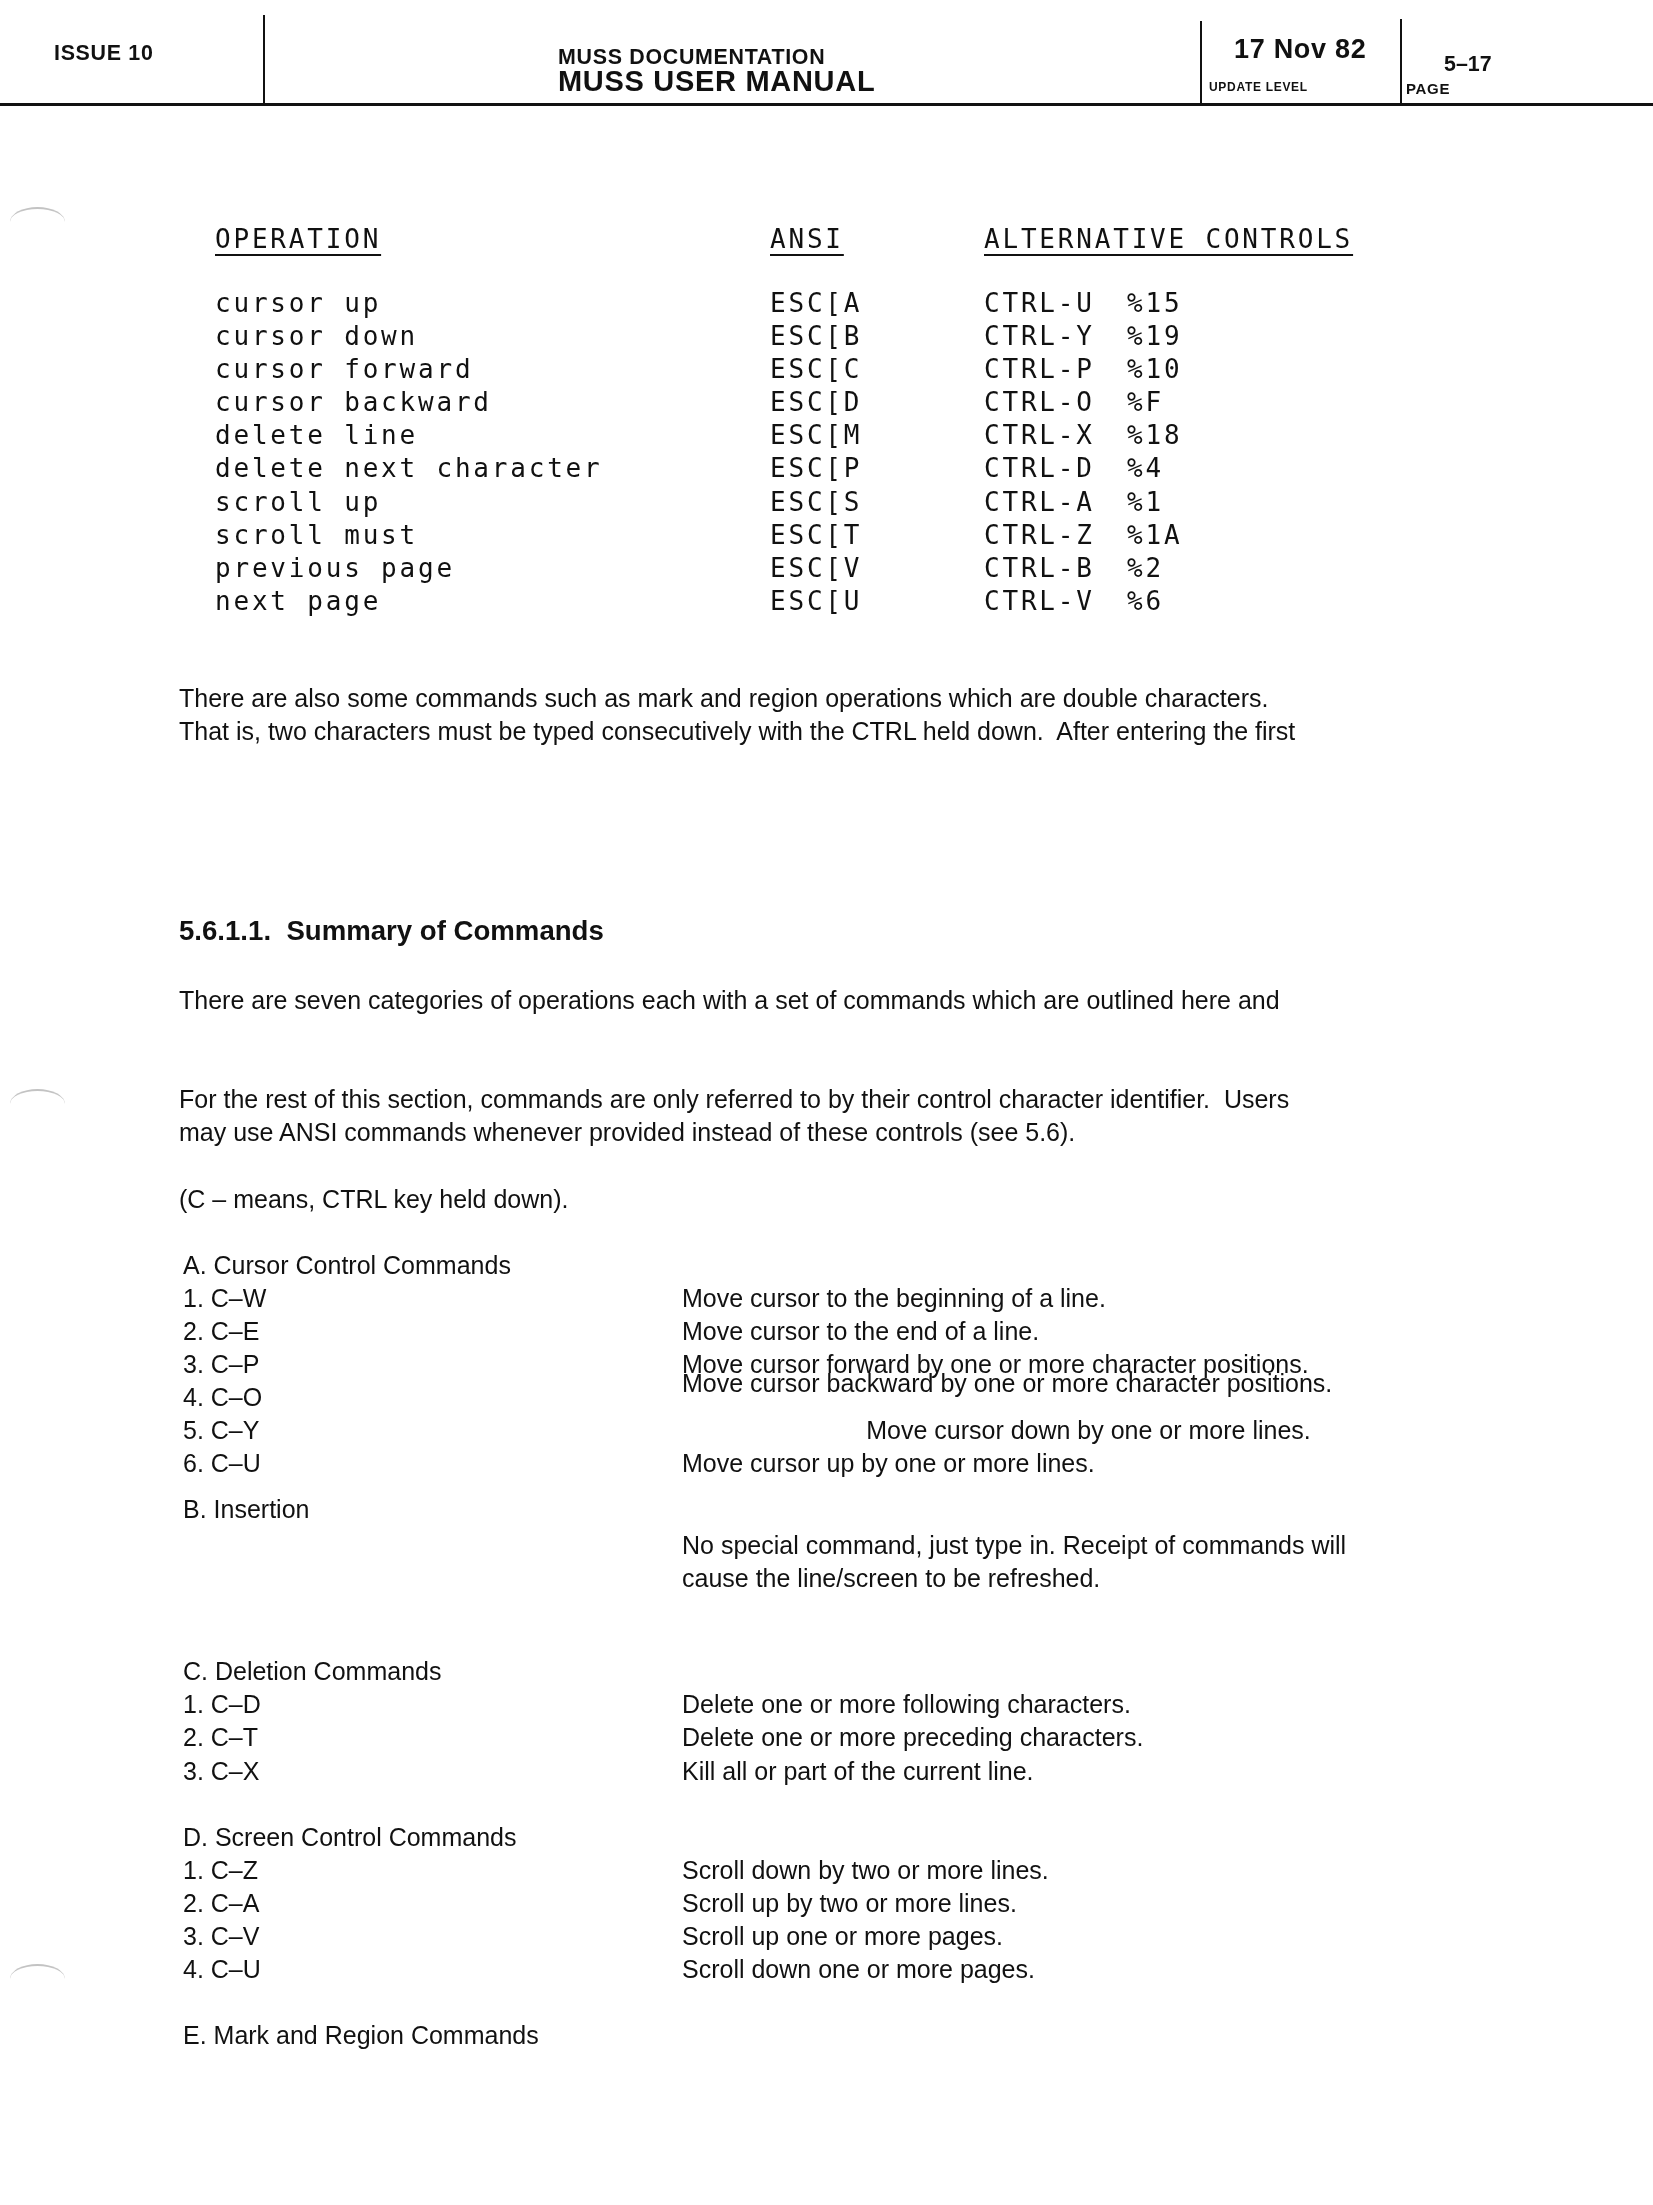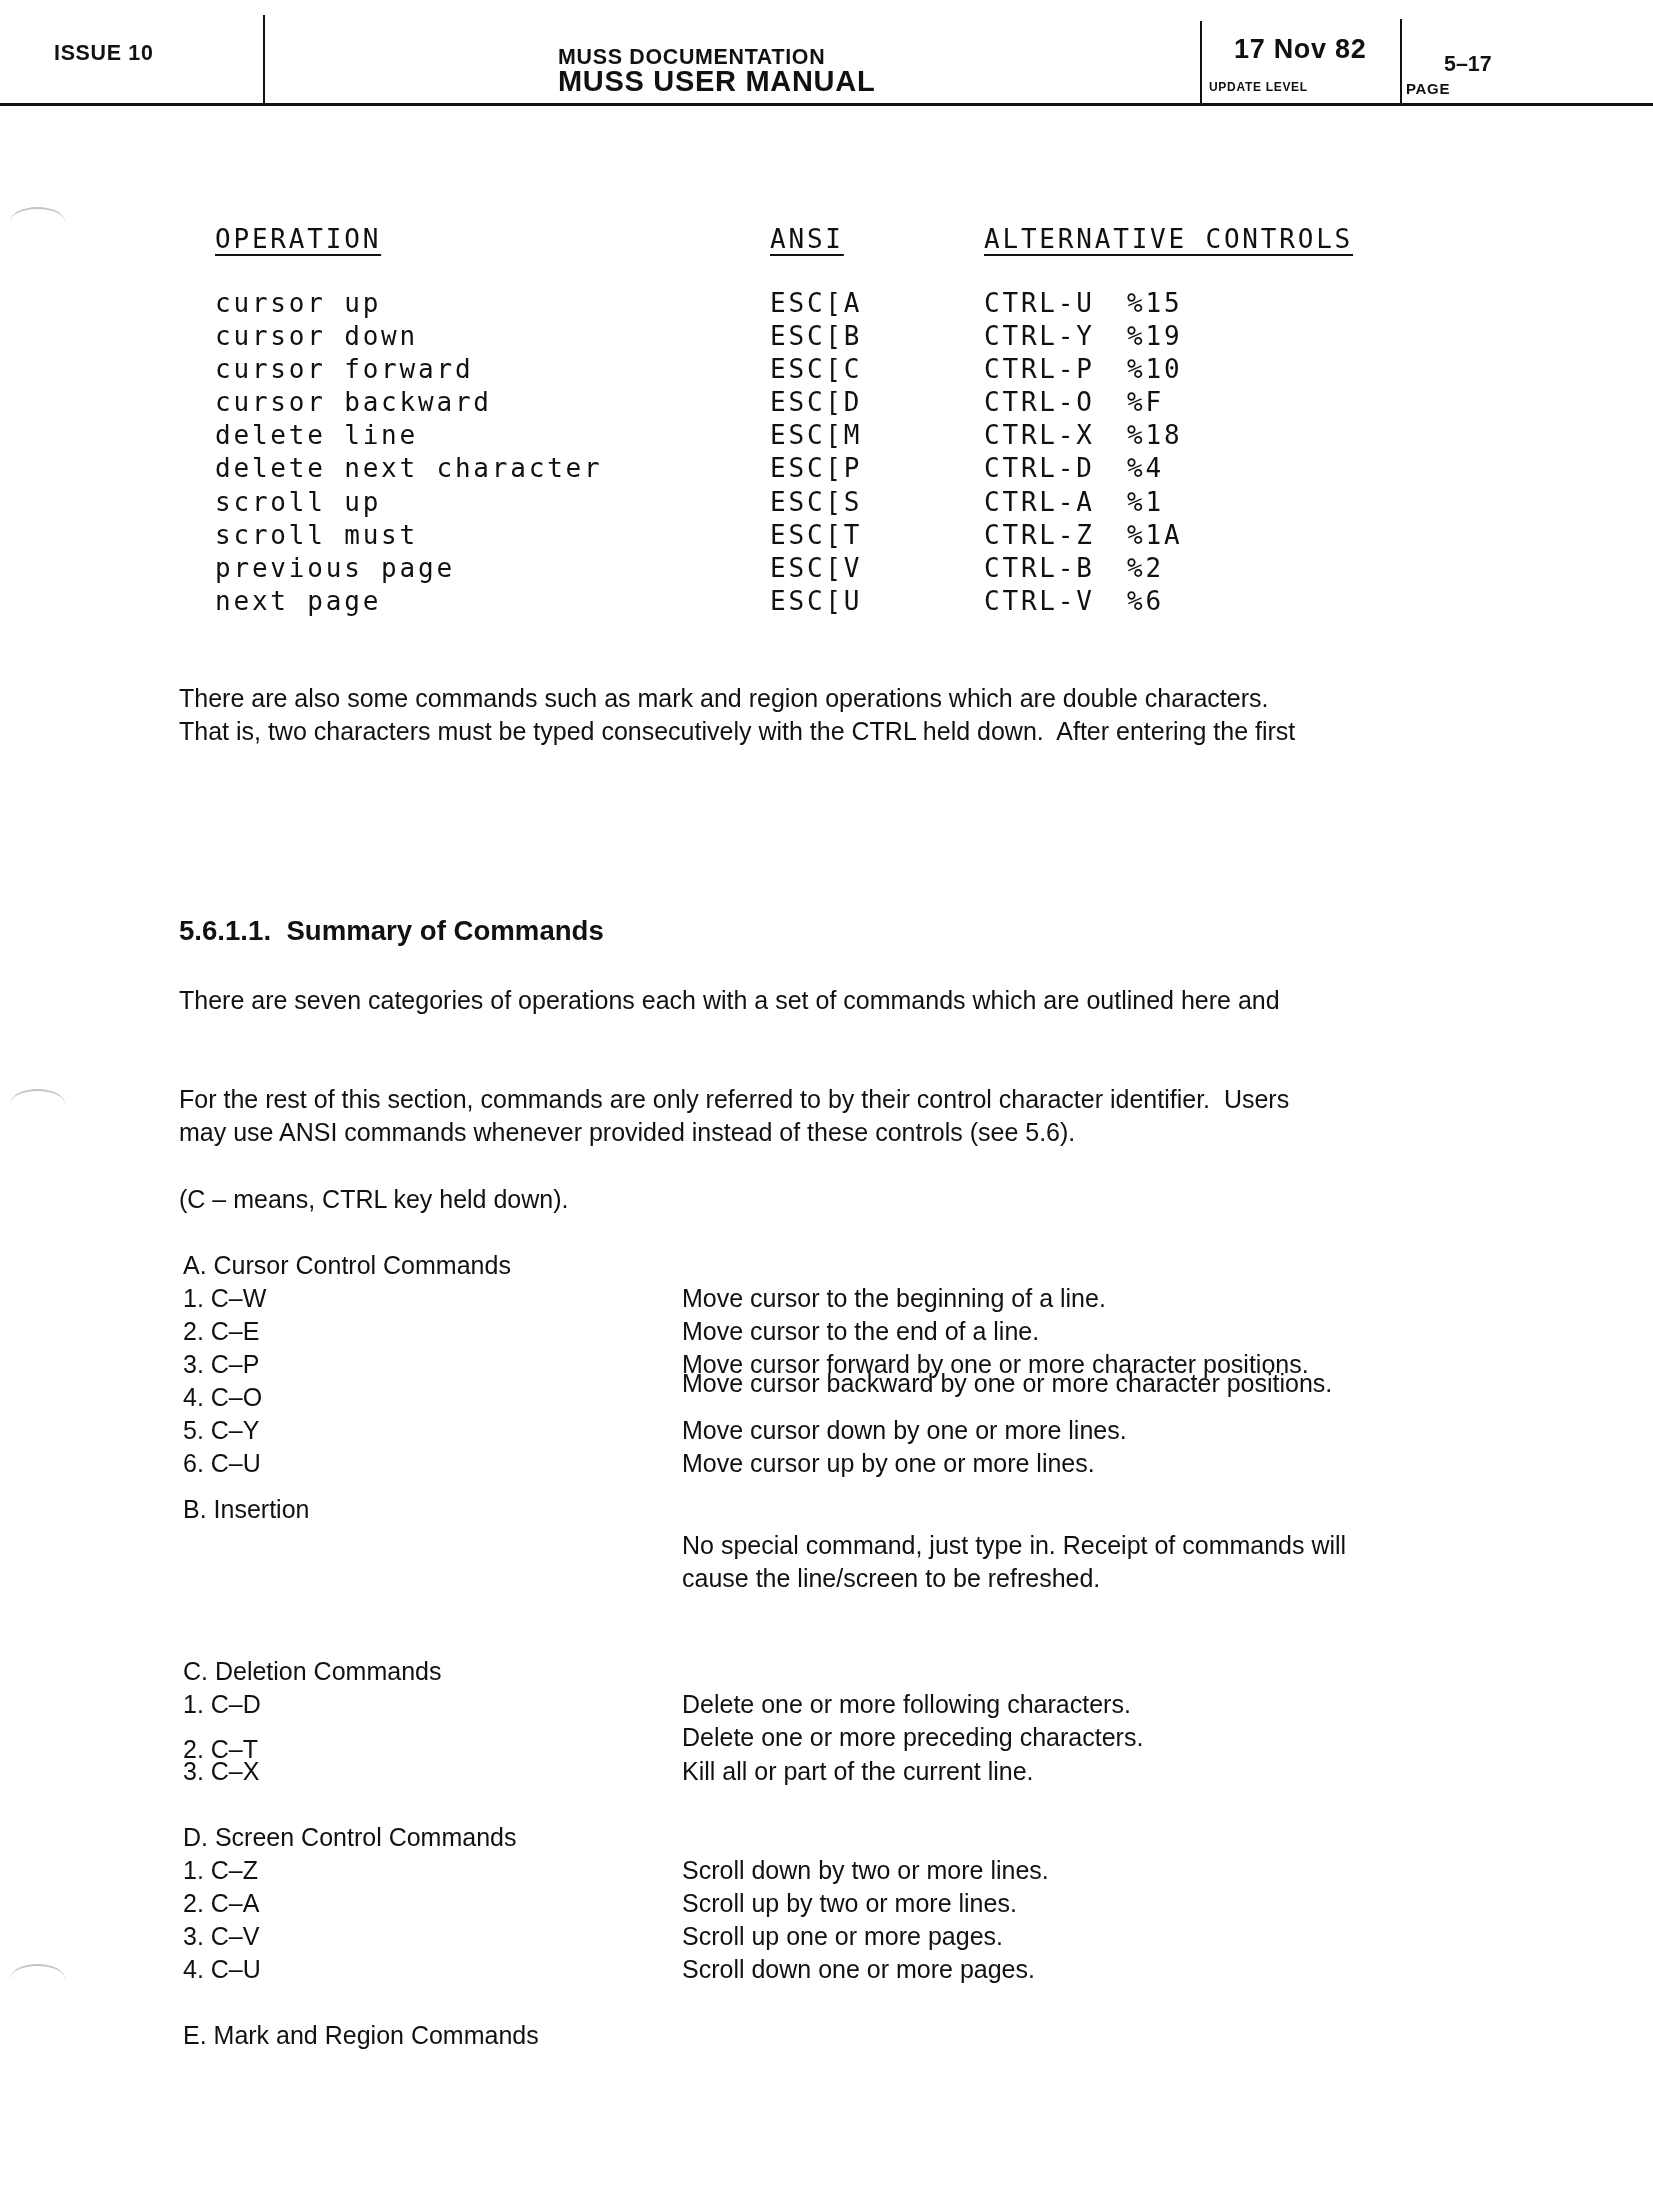--- a/index.html
+++ b/index.html
@@ -148,34 +148,34 @@
       <div class="abs prose lbl" style="top: 1249px;">A. Cursor Control Commands</div>
       <div class="abs prose lbl" style="top: 1282px;">1. C–W</div>
       <div class="abs prose desc" style="top: 1282px;">Move cursor to the beginning of a line.</div>
       <div class="abs prose lbl" style="top: 1315px;">2. C–E</div>
       <div class="abs prose desc" style="top: 1315px;">Move cursor to the end of a line.</div>
       <div class="abs prose lbl" style="top: 1348px;">3. C–P</div>
       <div class="abs prose desc" style="top: 1348px;">Move cursor forward by one or more character positions.</div>
       <div class="abs prose lbl" style="top: 1381px;">4. C–O</div>
       <div class="abs prose desc" style="top: 1367px;">Move cursor backward by one or more character positions.</div>
       <div class="abs prose lbl" style="top: 1414px;">5. C–Y</div>
-      <div class="abs prose desc" style="top: 1414px;">Move cursor down by one or more lines.</div>
+      <div class="abs prose desc" style="top: 1414px; text-align: center;">Move cursor down by one or more lines.</div>
       <div class="abs prose lbl" style="top: 1447px;">6. C–U</div>
       <div class="abs prose desc" style="top: 1447px;">Move cursor up by one or more lines.</div>
     </div>
     <div>
       <div class="abs prose lbl" style="top: 1493px;">B. Insertion</div>
       <div class="abs prose desc" style="top: 1529px;">No special command, just type in. Receipt of commands will</div>
       <div class="abs prose desc" style="top: 1562px;">cause the line/screen to be refreshed.</div>
     </div>
     <div>
       <div class="abs prose lbl" style="top: 1655px;">C. Deletion Commands</div>
       <div class="abs prose lbl" style="top: 1688px;">1. C–D</div>
       <div class="abs prose desc" style="top: 1688px;">Delete one or more following characters.</div>
-      <div class="abs prose lbl" style="top: 1721px; margin-top: 12px;">2. C–T</div>
+      <div class="abs prose lbl" style="top: 1721px;">2. C–T</div>
       <div class="abs prose desc" style="top: 1721px;">Delete one or more preceding characters.</div>
       <div class="abs prose lbl" style="top: 1755px;">3. C–X</div>
       <div class="abs prose desc" style="top: 1755px;">Kill all or part of the current line.</div>
     </div>
     <div>
       <div class="abs prose lbl" style="top: 1821px;">D. Screen Control Commands</div>
       <div class="abs prose lbl" style="top: 1854px;">1. C–Z</div>
       <div class="abs prose desc" style="top: 1854px;">Scroll down by two or more lines.</div>
       <div class="abs prose lbl" style="top: 1887px;">2. C–A</div>
       <div class="abs prose desc" style="top: 1887px;">Scroll up by two or more lines.</div>

